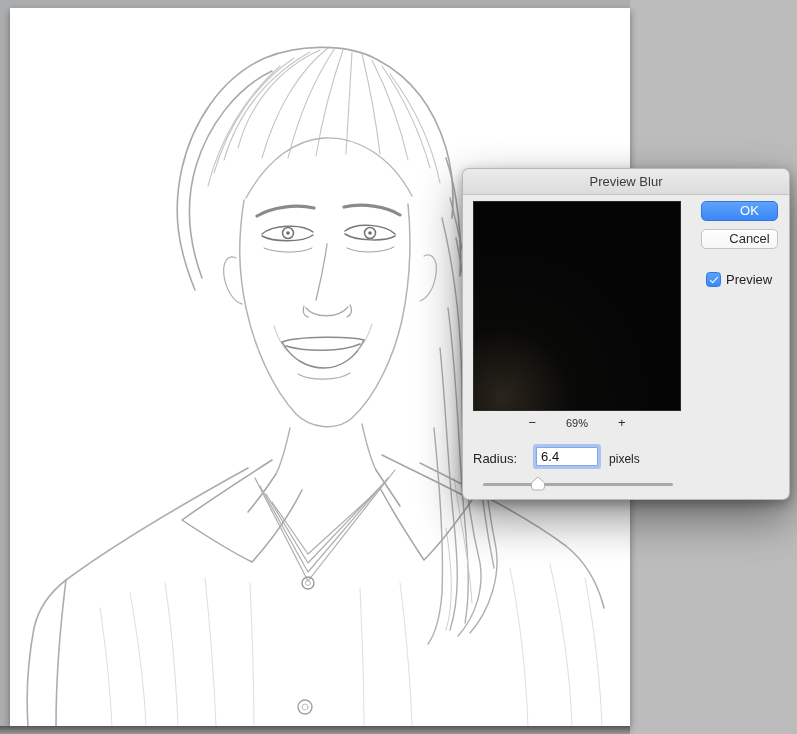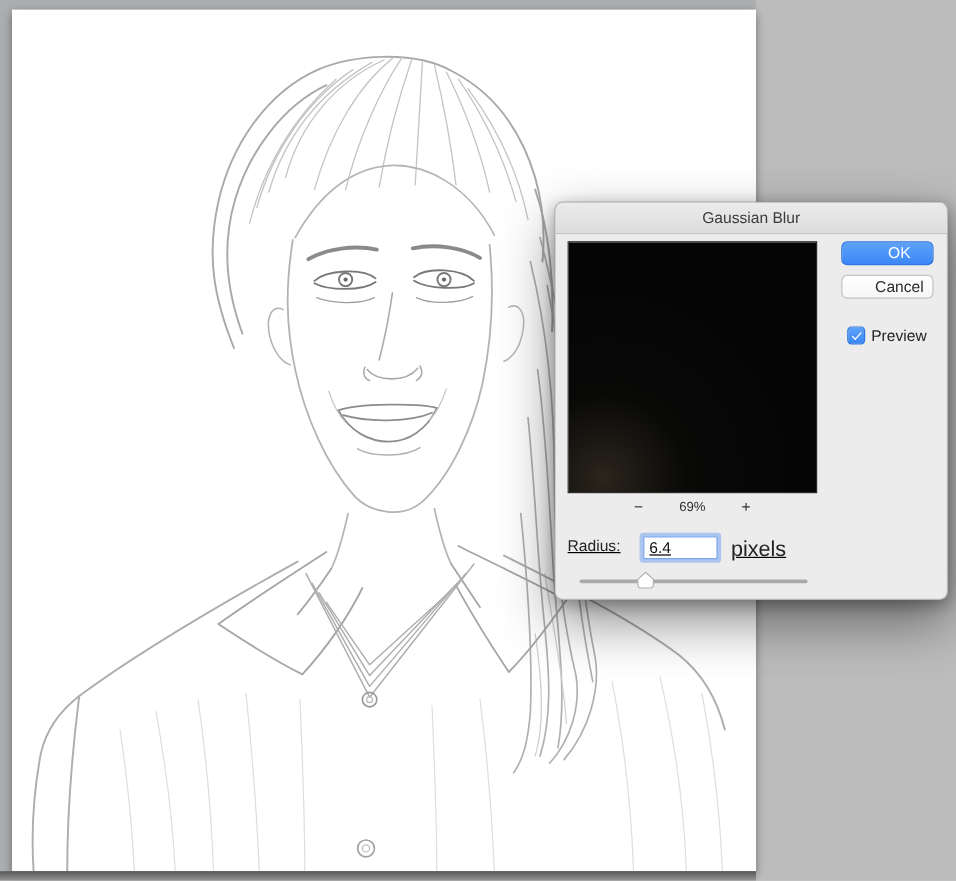--- a/index.html
+++ b/index.html
@@ -41,26 +41,26 @@
                 background:linear-gradient(180deg,#ffffff,#f6f6f6); color:#2b2b2b; }
 
   .preview-check { position:absolute; left:231px; top:103px; display:flex; gap:5px;padding-left:12px; }
   .checkbox { width:15px; height:15px; border-radius:3.5px; border:1px solid #bdbdbd;
               background:#fff; position:relative; display:inline-block; }
   .checkbox.checked { background:linear-gradient(180deg,#5ea3f9,var(--accent)); border-color:#2e76e0; }
   .checkbox.checked .checkmark { position:absolute; left:3px; top:3.5px; width:8px; height:4px;
               border-left:1.8px solid #fff; border-bottom:1.8px solid #fff; transform:rotate(-47deg); }
   .check-label { font-size:13px; color:#232323; }
 
-  .radius-row { position:absolute; left:10px; top:278px; display:flex; align-items:flex-start;text-decoration:underline; }
+  .radius-row { position:absolute; left:10px; top:278px; display:flex; align-items:flex-end; }
   .radius-label { font-size:13px; color:#232323; }
   .radius-input { margin-left:19px; width:62px; height:19px; border:1px solid #7da7ee; background:#fff;
                   font-size:13px; font-family:"Liberation Sans", sans-serif; padding:0 0 0 4px; color:#111;
                   box-shadow:0 0 0 3px rgba(120,165,242,.55); border-radius:1px; outline:none; }
-  .radius-unit { margin-left:11px; font-size:18px; color:#232323; }
+  .radius-unit { margin-left:11px; font-size:12px; color:#232323; }
 
   .slider { position:absolute; left:20px; top:304px; width:190px; height:22px; }
   .slider .track { position:absolute; left:0; top:10px; width:190px; height:3px;
                    background:#a9a9a9; border-radius:2px; }
   .slider .thumb { position:absolute; top:3px; width:16px; height:16px; margin-left:-8px; }
 </style>
 </head>
 <body>
 
 <div class="screen">
@@ -194,21 +194,21 @@
         <circle cx="295" cy="699" r="7" stroke="#a2a2a2" stroke-width="1.4"></circle>
         <circle cx="295" cy="699" r="3" stroke="#bcbcbc" stroke-width="1"></circle>
       </g>
     </svg>
   </div>
 
   <div class="bottom-strip"></div>
 
   <div class="dialog">
     <div class="titlebar">
-      <span>Gaussian Blur</span>
+      <span>Preview Blur</span>
     </div>
 
     <div class="preview-box"></div>
 
     <div class="zoom-row">
       <span class="zoom-btn">−</span>
       <span class="zoom-level">69%</span>
       <span class="zoom-btn">+</span>
     </div>
 

